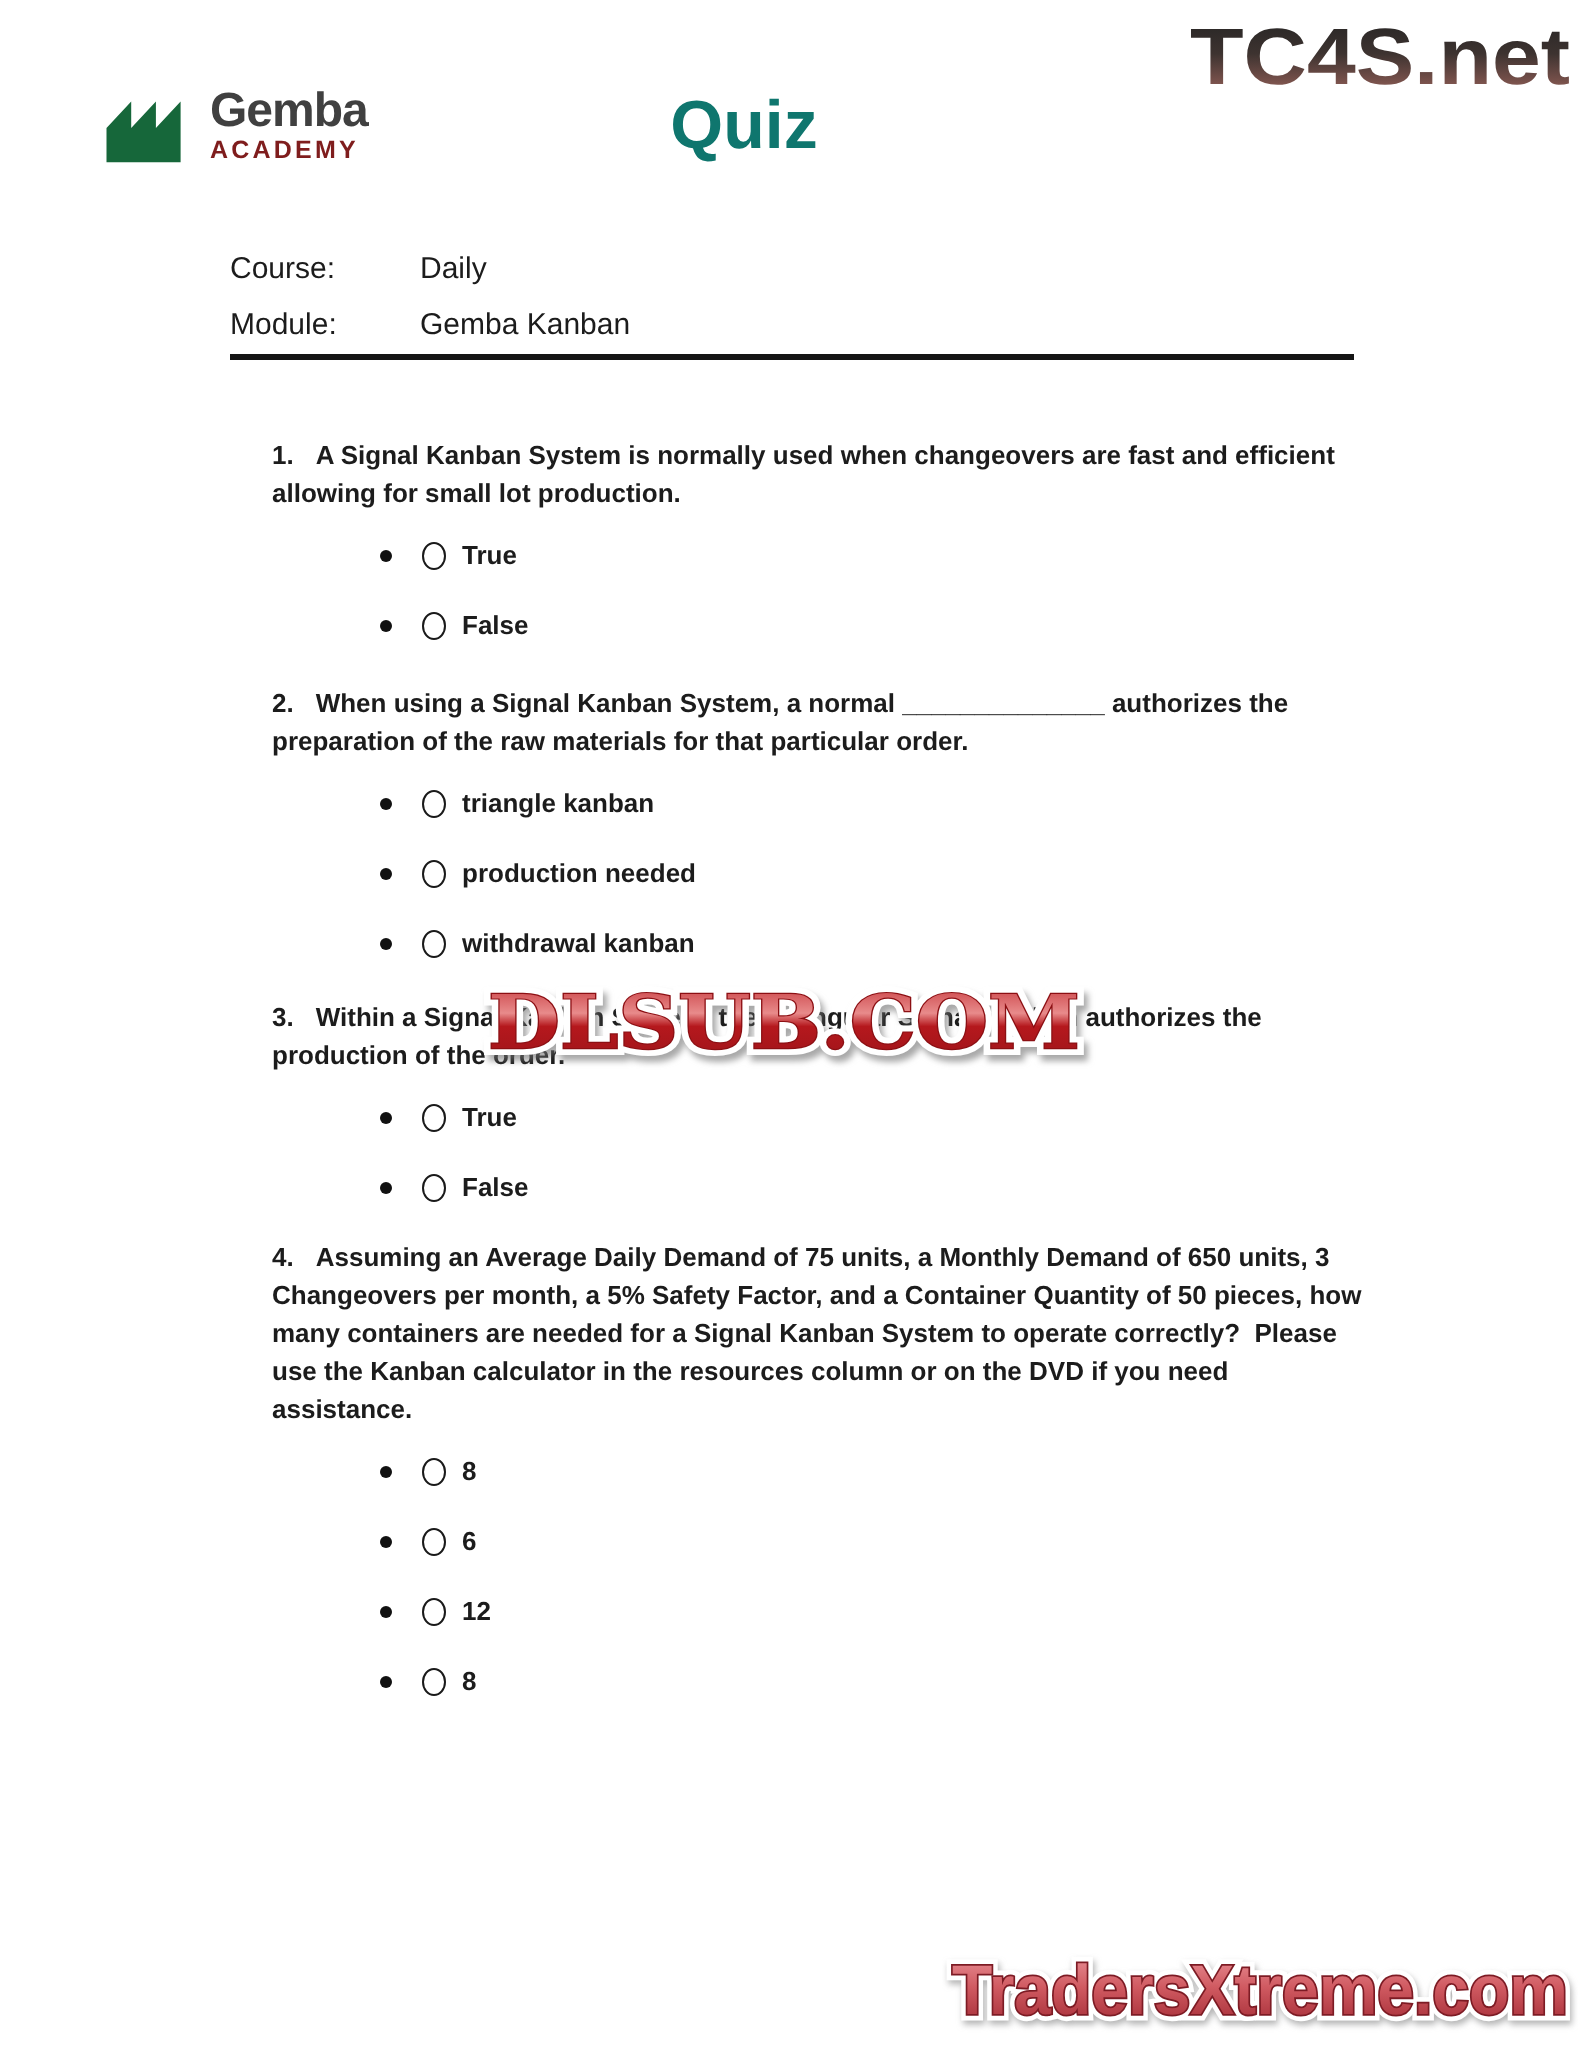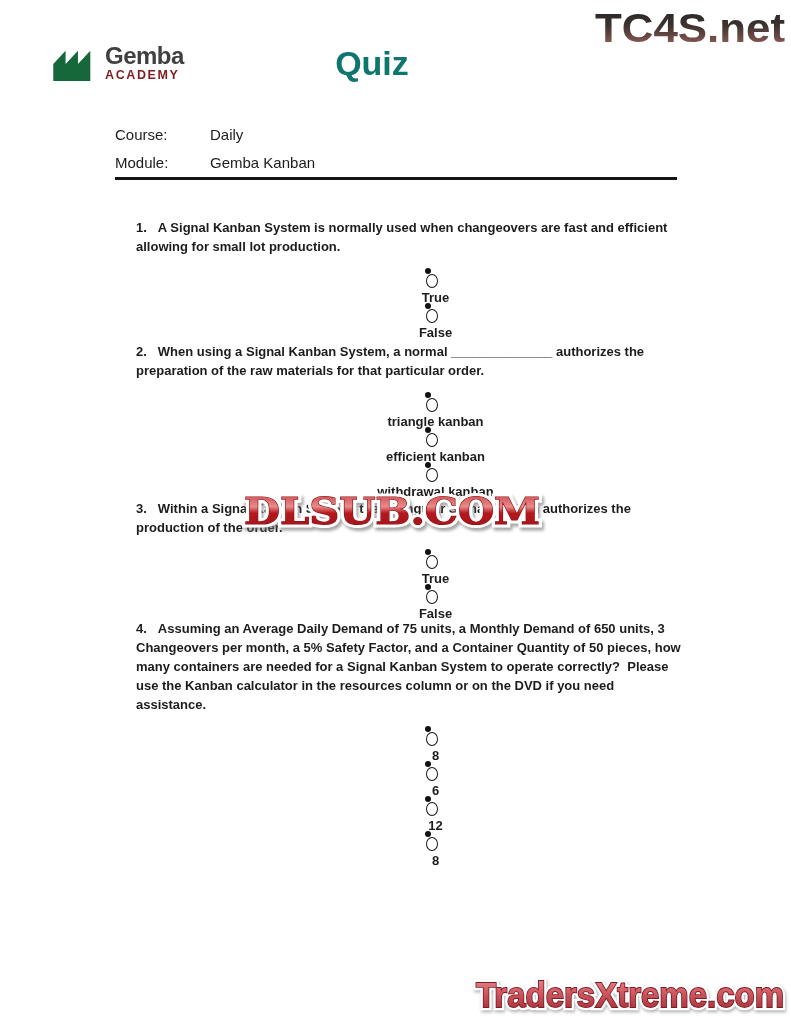--- a/index.html
+++ b/index.html
@@ -31,21 +31,21 @@
   .meta-row{display:flex;}
   .meta-label{width:95px;}
 
   .rule{position:absolute;top:177px;left:115px;width:562px;height:3px;background:#151515;}
 
   
   .questions{position:absolute;top:218px;left:136px;width:545px;font-size:13px;line-height:19px;font-weight:bold;}
   .qtext{margin:0 0 12px 0;}
   .qnum{display:inline-block;margin-right:11px;}
   .qbody{white-space:pre-wrap;}
-  .opt{display:flex;align-items:center;height:19px;margin-bottom:16px;padding-left:54px;flex-direction:column;}
+  .opt{display:flex;align-items:center;height:19px;margin-bottom:16px;padding-left:54px;}
   .bullet{width:6px;height:6px;border-radius:50%;background:#111;margin-right:15px;flex:none;}
   .radio{width:12px;height:14px;border:1.7px solid #1a1a1a;border-radius:50%;
          box-sizing:border-box;margin-right:8px;flex:none;}
   .opt-label{white-space:nowrap;}
   .q0{margin-bottom:20px;}
   .q1{margin-bottom:18px;}
   .q2{margin-bottom:12px;}
   .q3{margin-bottom:0;}
 
   
@@ -124,21 +124,21 @@
       </p>
       <div class="opts">
         <div class="opt">
           <span class="bullet"></span>
           <span class="radio"></span>
           <span class="opt-label">triangle kanban</span>
         </div>
         <div class="opt">
           <span class="bullet"></span>
           <span class="radio"></span>
-          <span class="opt-label">efficient kanban</span>
+          <span class="opt-label">production needed</span>
         </div>
         <div class="opt">
           <span class="bullet"></span>
           <span class="radio"></span>
           <span class="opt-label">withdrawal kanban</span>
         </div>
       </div>
     </div>
 
     <div class="question q2">

